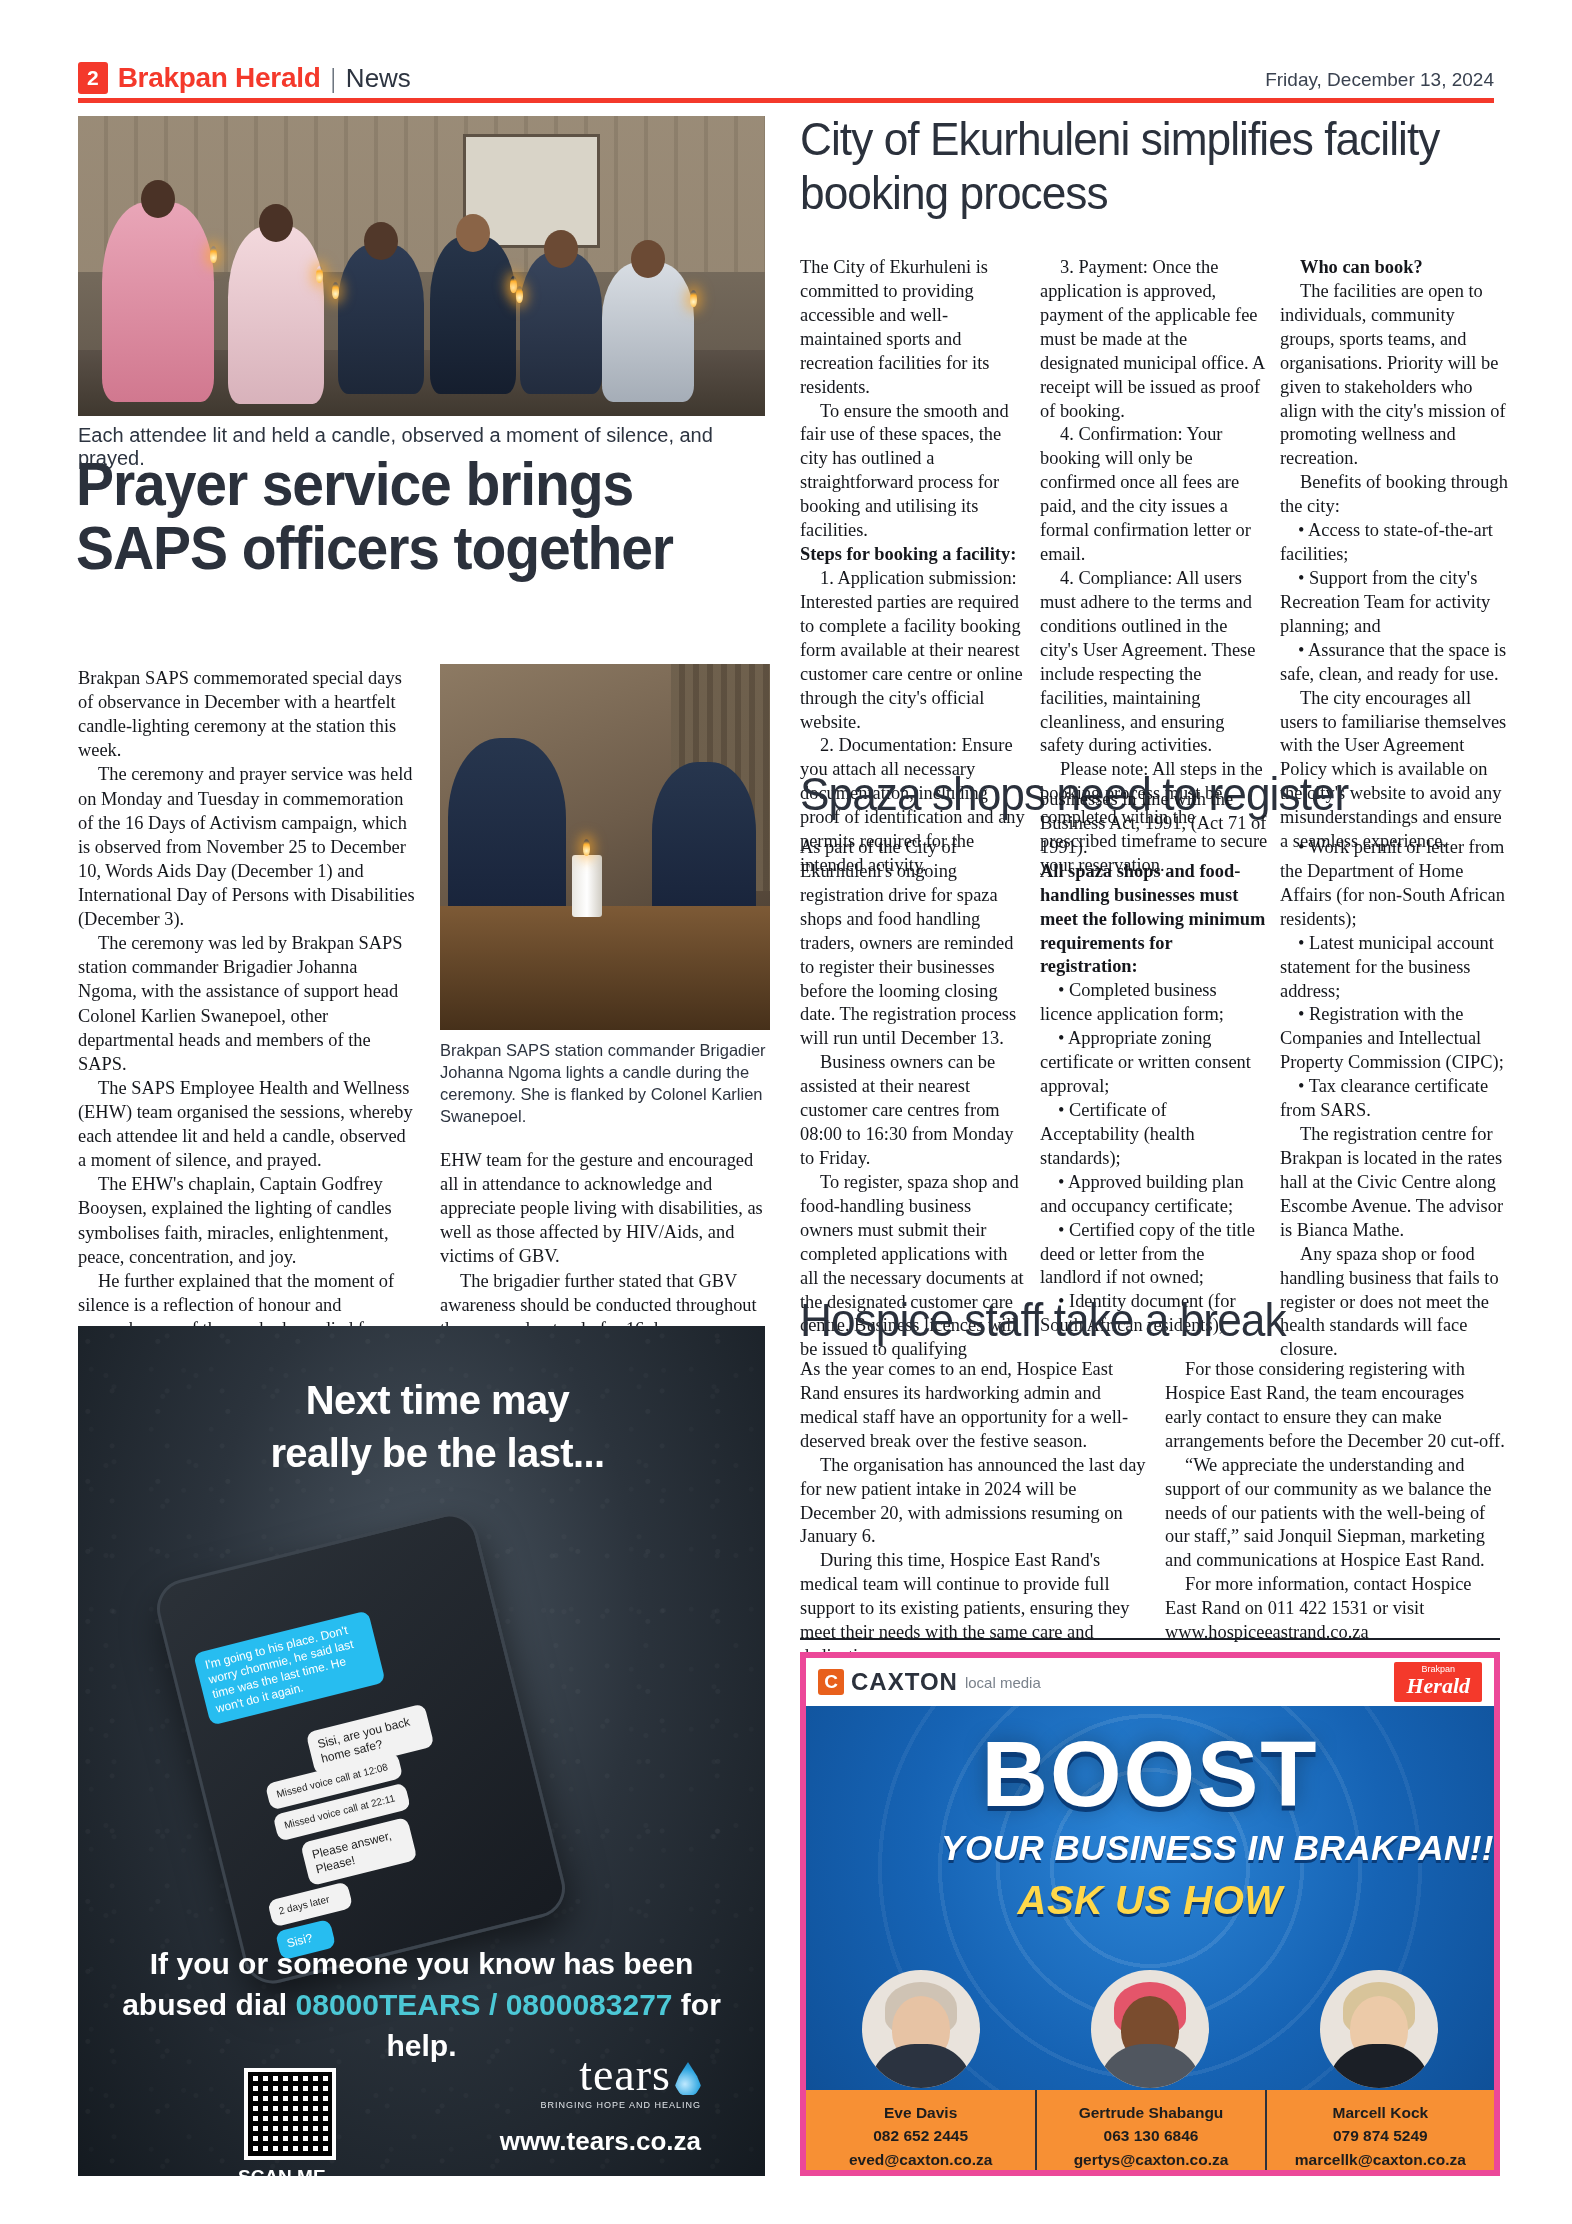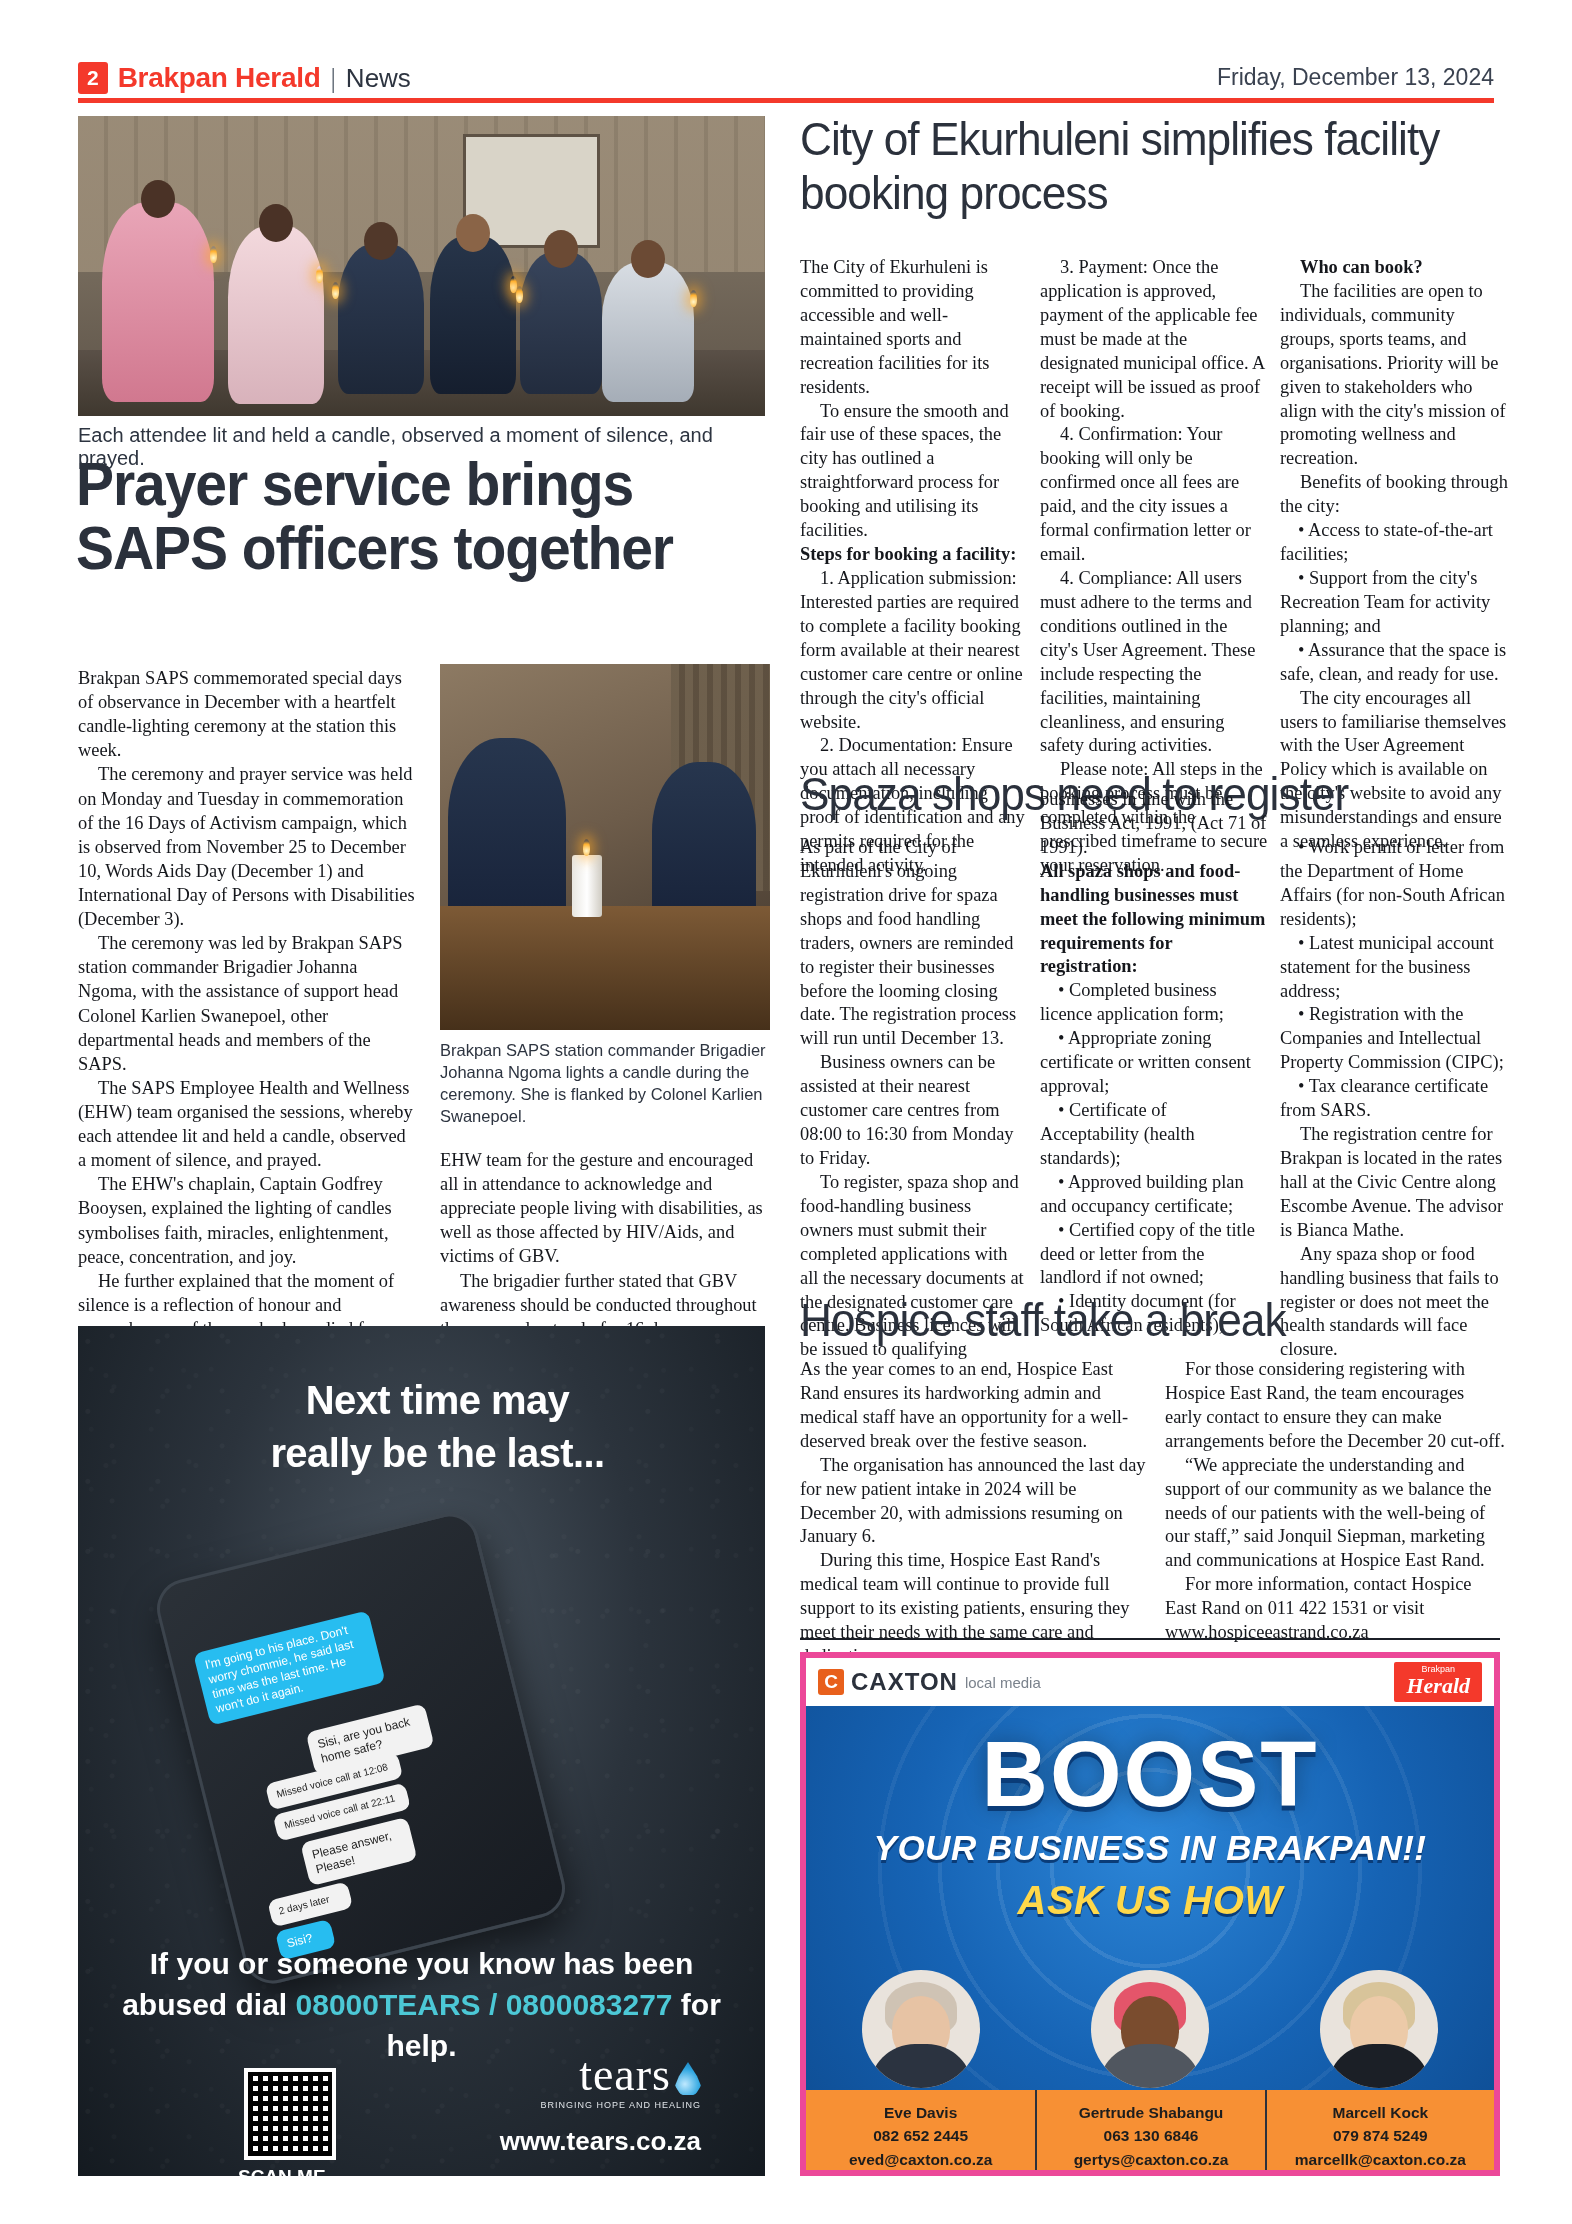--- a/index.html
+++ b/index.html
@@ -25,21 +25,21 @@
   .paper-name {
     font-family: "Liberation Sans", sans-serif; font-weight: bold;
     font-size: 28px; color: #F4392B; letter-spacing: -0.3px;
   }
   .masthead-divider { font-size: 27px; color: #5b6470; font-weight: 300; }
   .section-name {
     font-family: "Liberation Sans", sans-serif; font-weight: normal;
     font-size: 26px; color: #2d3440;
   }
   .masthead-date {
-    font-family: "Liberation Sans", sans-serif; font-size: 23px; color: #3a4250;
+    font-family: "Liberation Sans", sans-serif; font-size: 19px; color: #3a4250;
     padding-bottom: 3px;
   }
   .rule-red {
     position: absolute; left: 78px; top: 98px; width: 1416px; height: 5px;
     background: #F4392B;
   }
 
   
   .lead-photo {
     position: absolute; left: 78px; top: 116px; width: 687px; height: 300px;
@@ -308,21 +308,21 @@
       rgba(255,255,255,.08) 208px 212px, transparent 212px 268px,
       rgba(255,255,255,.06) 268px 272px, transparent 272px);
   }
   .boost-word {
     position: absolute; left: 0; top: 22px; width: 100%; text-align:center;
     font-family:"Liberation Sans", sans-serif; font-weight: bold;
     font-size: 92px; line-height: 1; color:#fff; letter-spacing: 2px;
     text-shadow: 0 5px 0 #0a3c78, 0 0 22px rgba(0,0,0,.35);
   }
   .boost-line2 {
-    position: absolute; left: 0; top: 122px; width: 100%; text-align:center;
+    position: absolute; left: 0; top: 122px; width: 100%; text-align:right;
     font-family:"Liberation Sans", sans-serif; font-weight: bold; font-style: italic;
     font-size: 35px; color:#fff; letter-spacing: .5px;
     text-shadow: 0 3px 0 #0a3c78;
   }
   .boost-line3 {
     position: absolute; left: 0; top: 172px; width: 100%; text-align:center;
     font-family:"Liberation Sans", sans-serif; font-weight: bold; font-style: italic;
     font-size: 40px; color:#FFD84A; letter-spacing: .5px;
     text-shadow: 0 3px 0 #0a3c78;
   }

